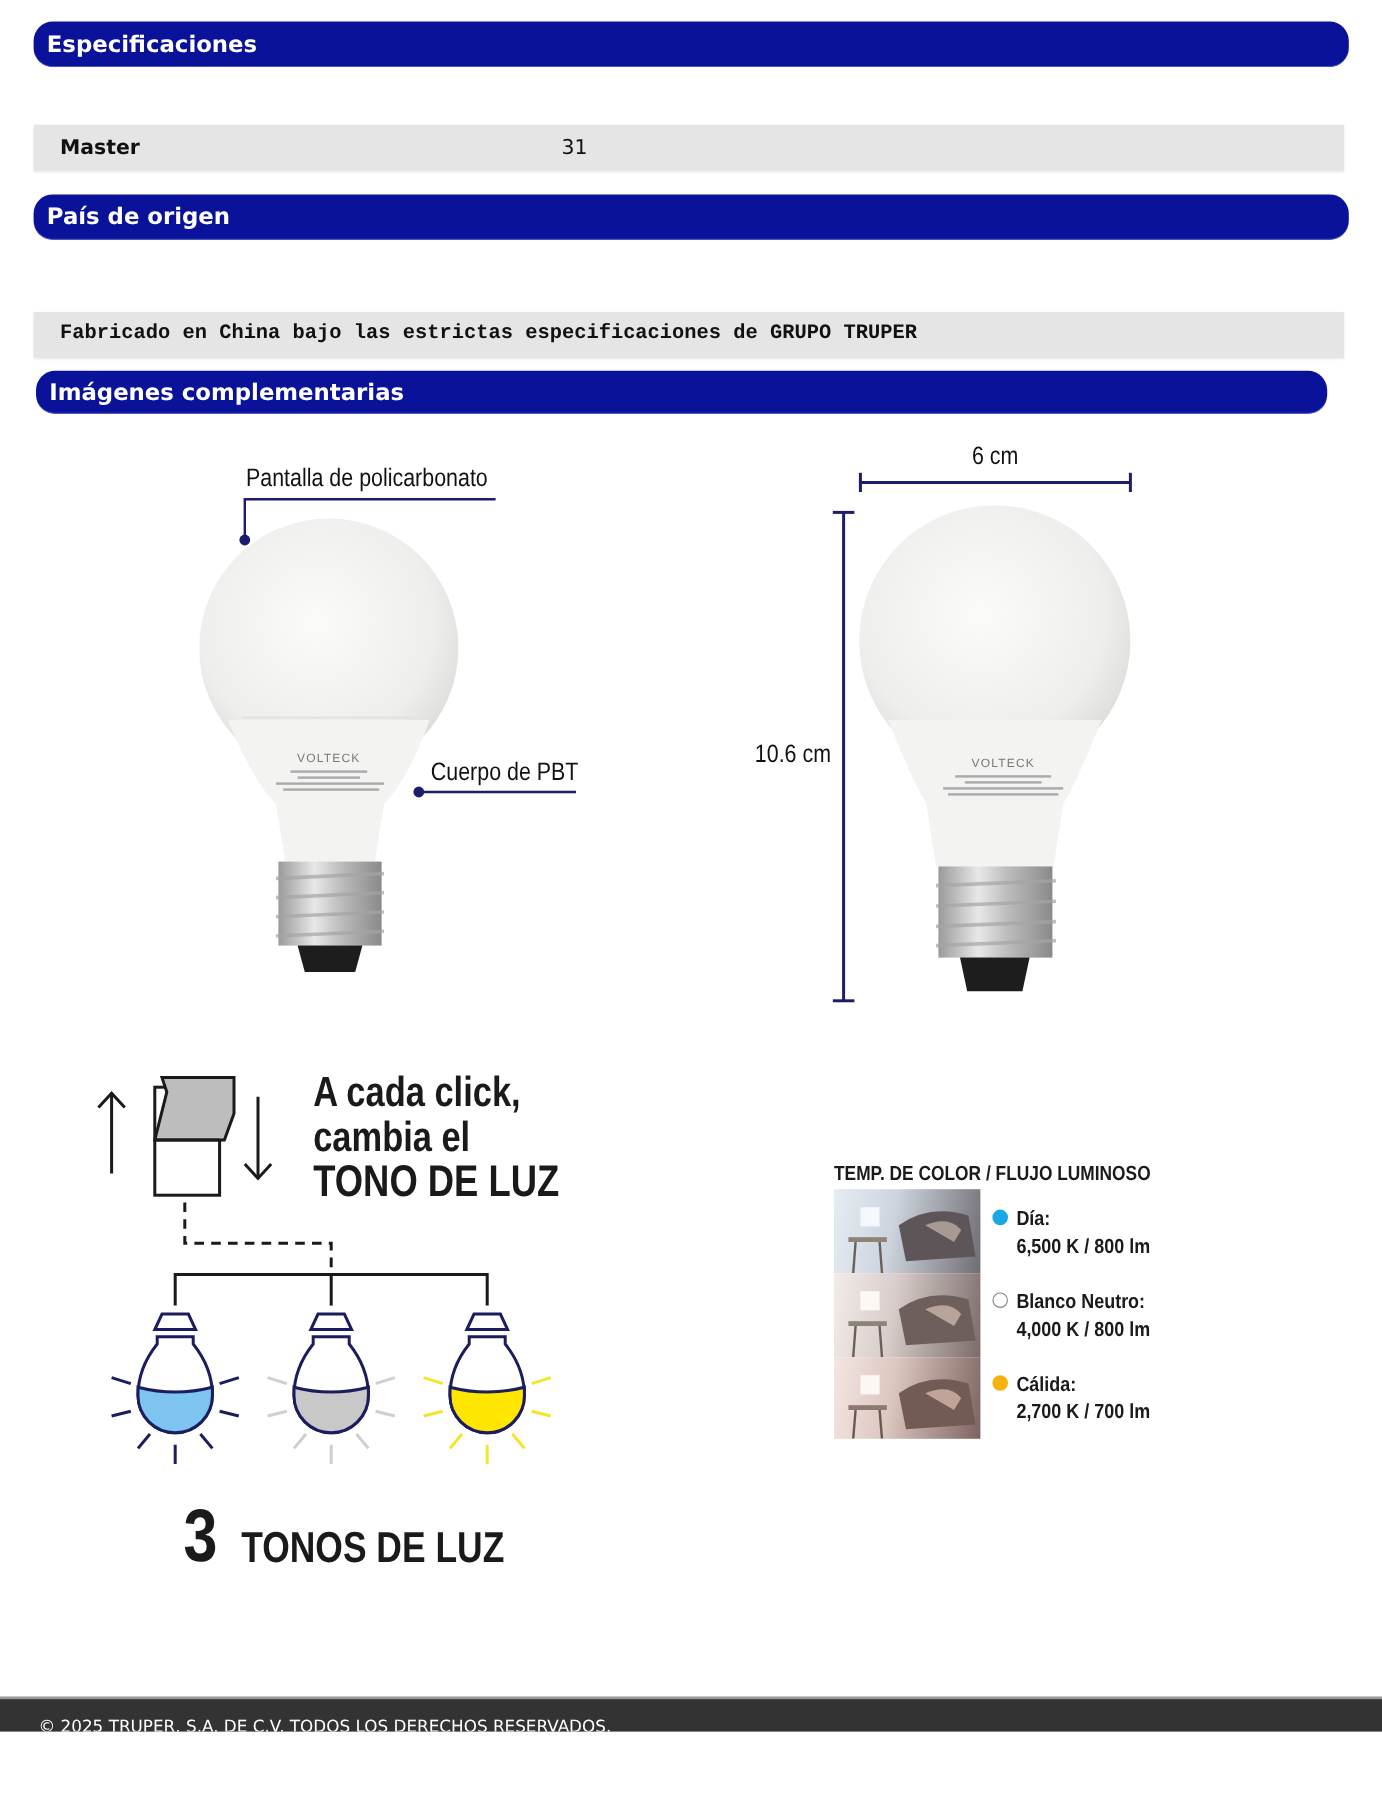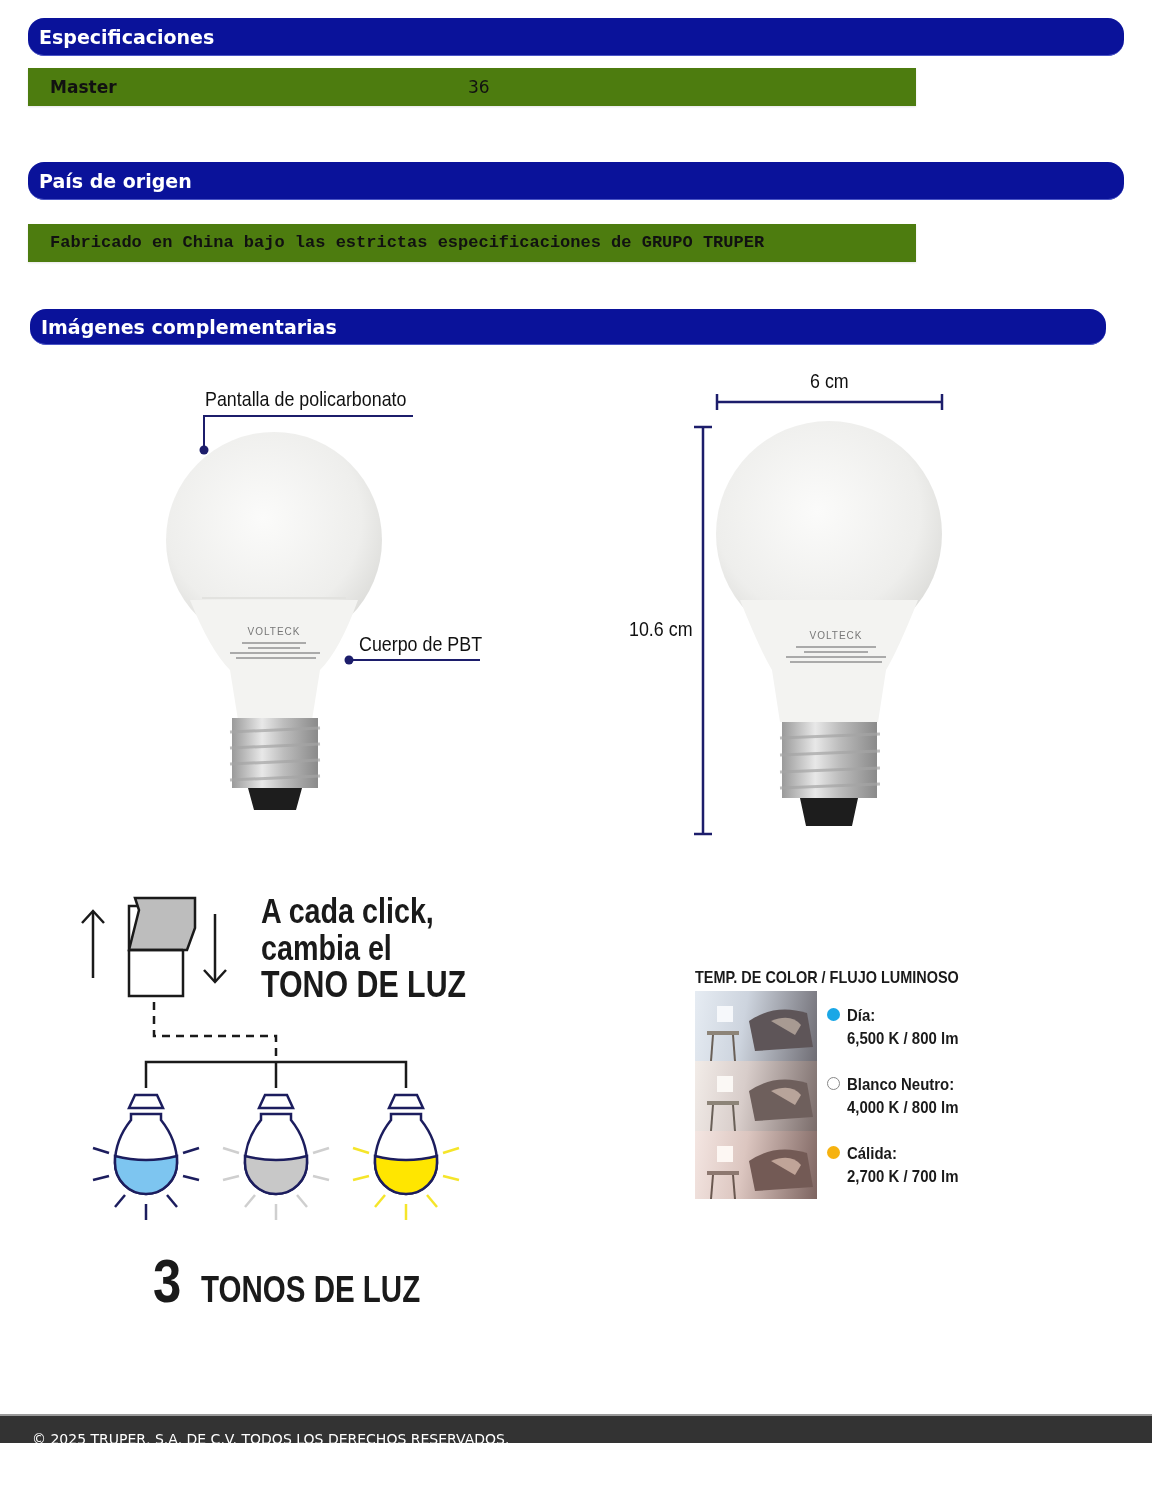--- a/index.html
+++ b/index.html
@@ -7,23 +7,24 @@
   body { position: relative; font-family: "DejaVu Sans", sans-serif; color: #111; }
 
   .section-header {
     position: absolute; left: 28px; width: 1096px; height: 38px;
     background: #0a129a; color: #fff; font-weight: bold; font-size: 19px;
     padding-left: 11px; line-height: 38px;
     border-bottom: 1px solid #4b55c6;
     border-radius: 16px;
   }
   .row {
-    position: absolute; left: 28px; width: 888px; height: 38px;
-    background: #4d7c0f; line-height: 38px; font-size: 17px;
+    position: absolute; left: 28px; width: 1092px; height: 38px;
+    background: #e5e5e5; line-height: 38px; font-size: 17px;
     box-shadow: 0 1px 2px rgba(0,0,0,0.10);
+    margin-top: 36px;
   }
   .row .label { position: absolute; left: 22px; font-weight: bold; }
   .row .value { position: absolute; left: 440px; font-weight: normal; }
 
   .cond { font-family: "Liberation Sans", sans-serif; font-stretch: condensed; }
   .abs { position: absolute; }
   .callout { font-size: 21px; color: #111; transform: scaleX(0.85); transform-origin: left center; white-space: nowrap; }
 
   .footer {
     position: absolute; left: 0; top: 1414px; width: 1152px; height: 29px;
@@ -43,21 +44,21 @@
   .photo { position: absolute; left: 695px; width: 122px; height: 70px; overflow: hidden; }
 </style>
 </head>
 <body>
 
 <div class="section-header" style="top:18px;">
   <span>Especificaciones</span>
 </div>
 <div class="row" style="top:68px;">
   <span class="label">Master</span>
-  <span class="value">36</span>
+  <span class="value">31</span>
 </div>
 
 <div class="section-header" style="top:162px;">
   <span>País de origen</span>
 </div>
 <div class="row" style="top:224px;font-family:Liberation Mono, monospace;">
   <span class="label">Fabricado en China bajo las estrictas especificaciones de GRUPO TRUPER</span>
 </div>
 
 <div class="section-header" style="top:309px; left:30px; width:1076px; height:36px; line-height:36px;">

